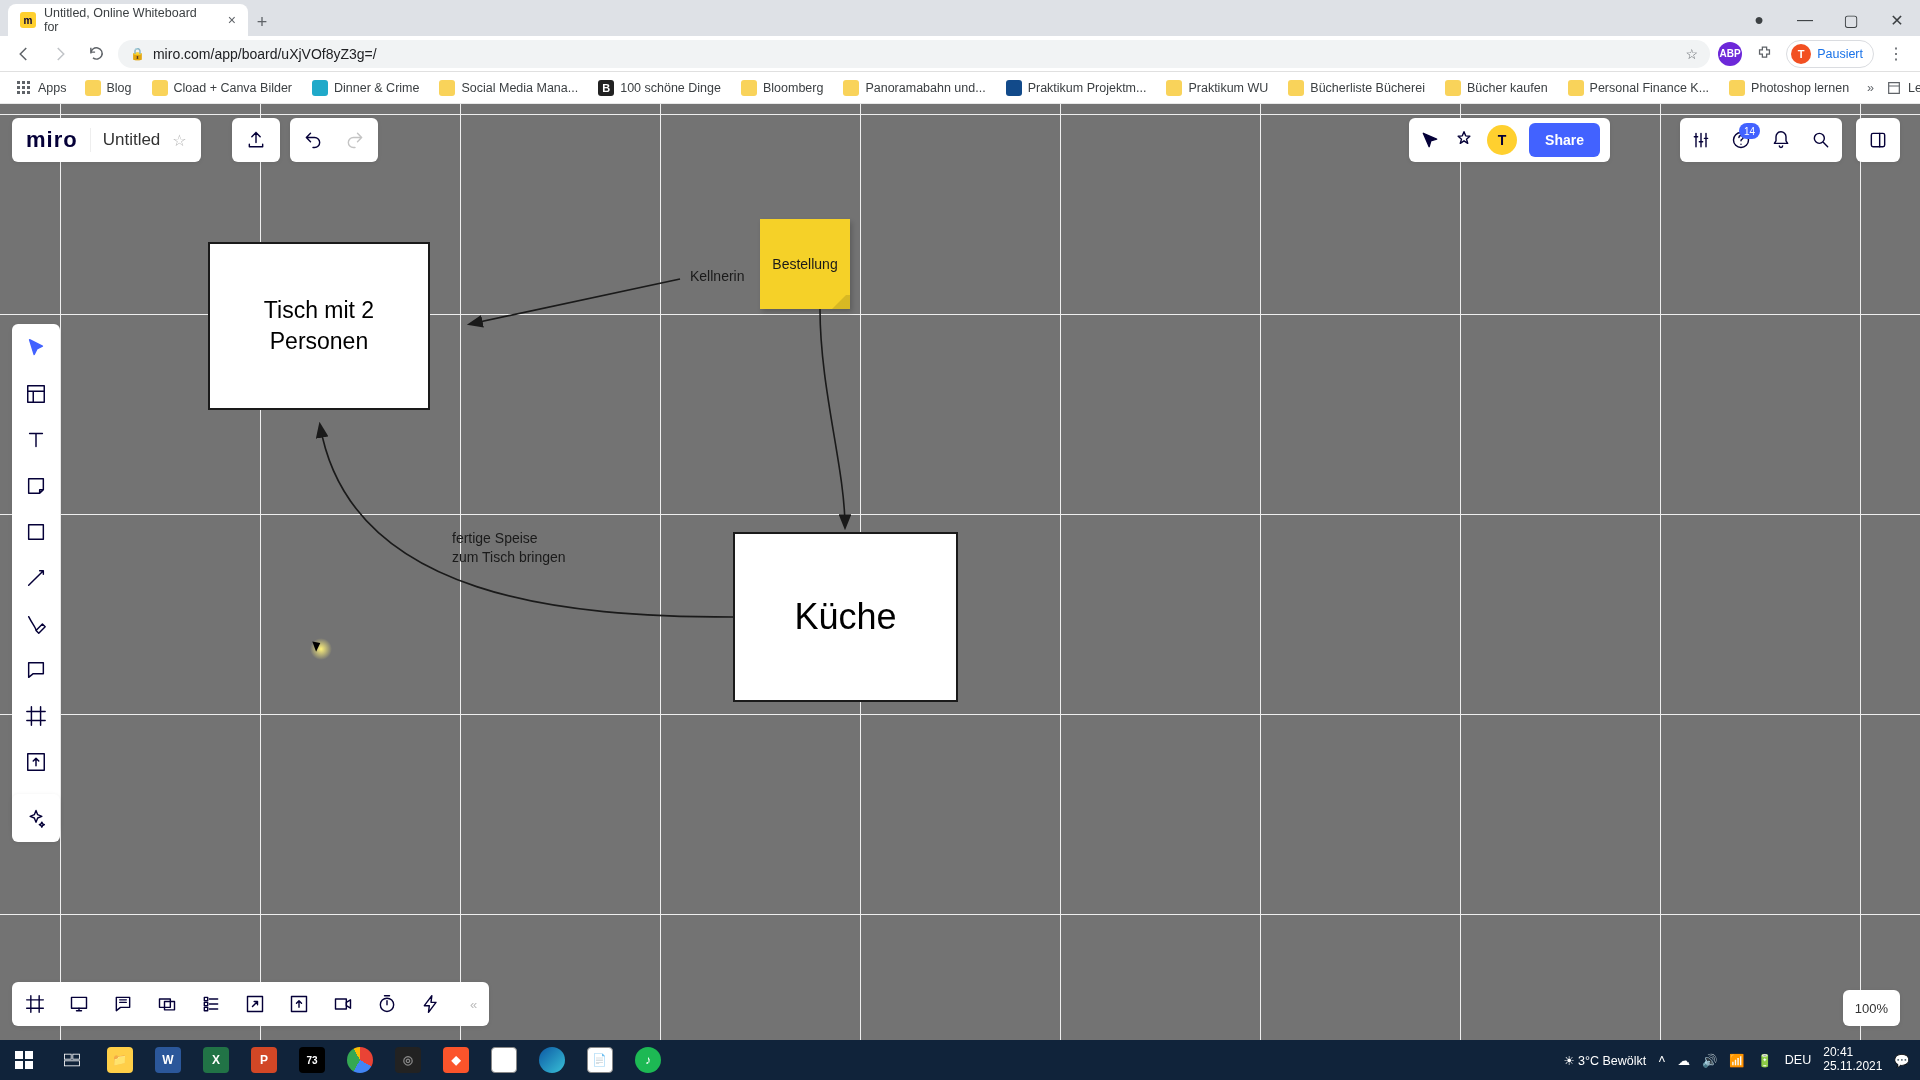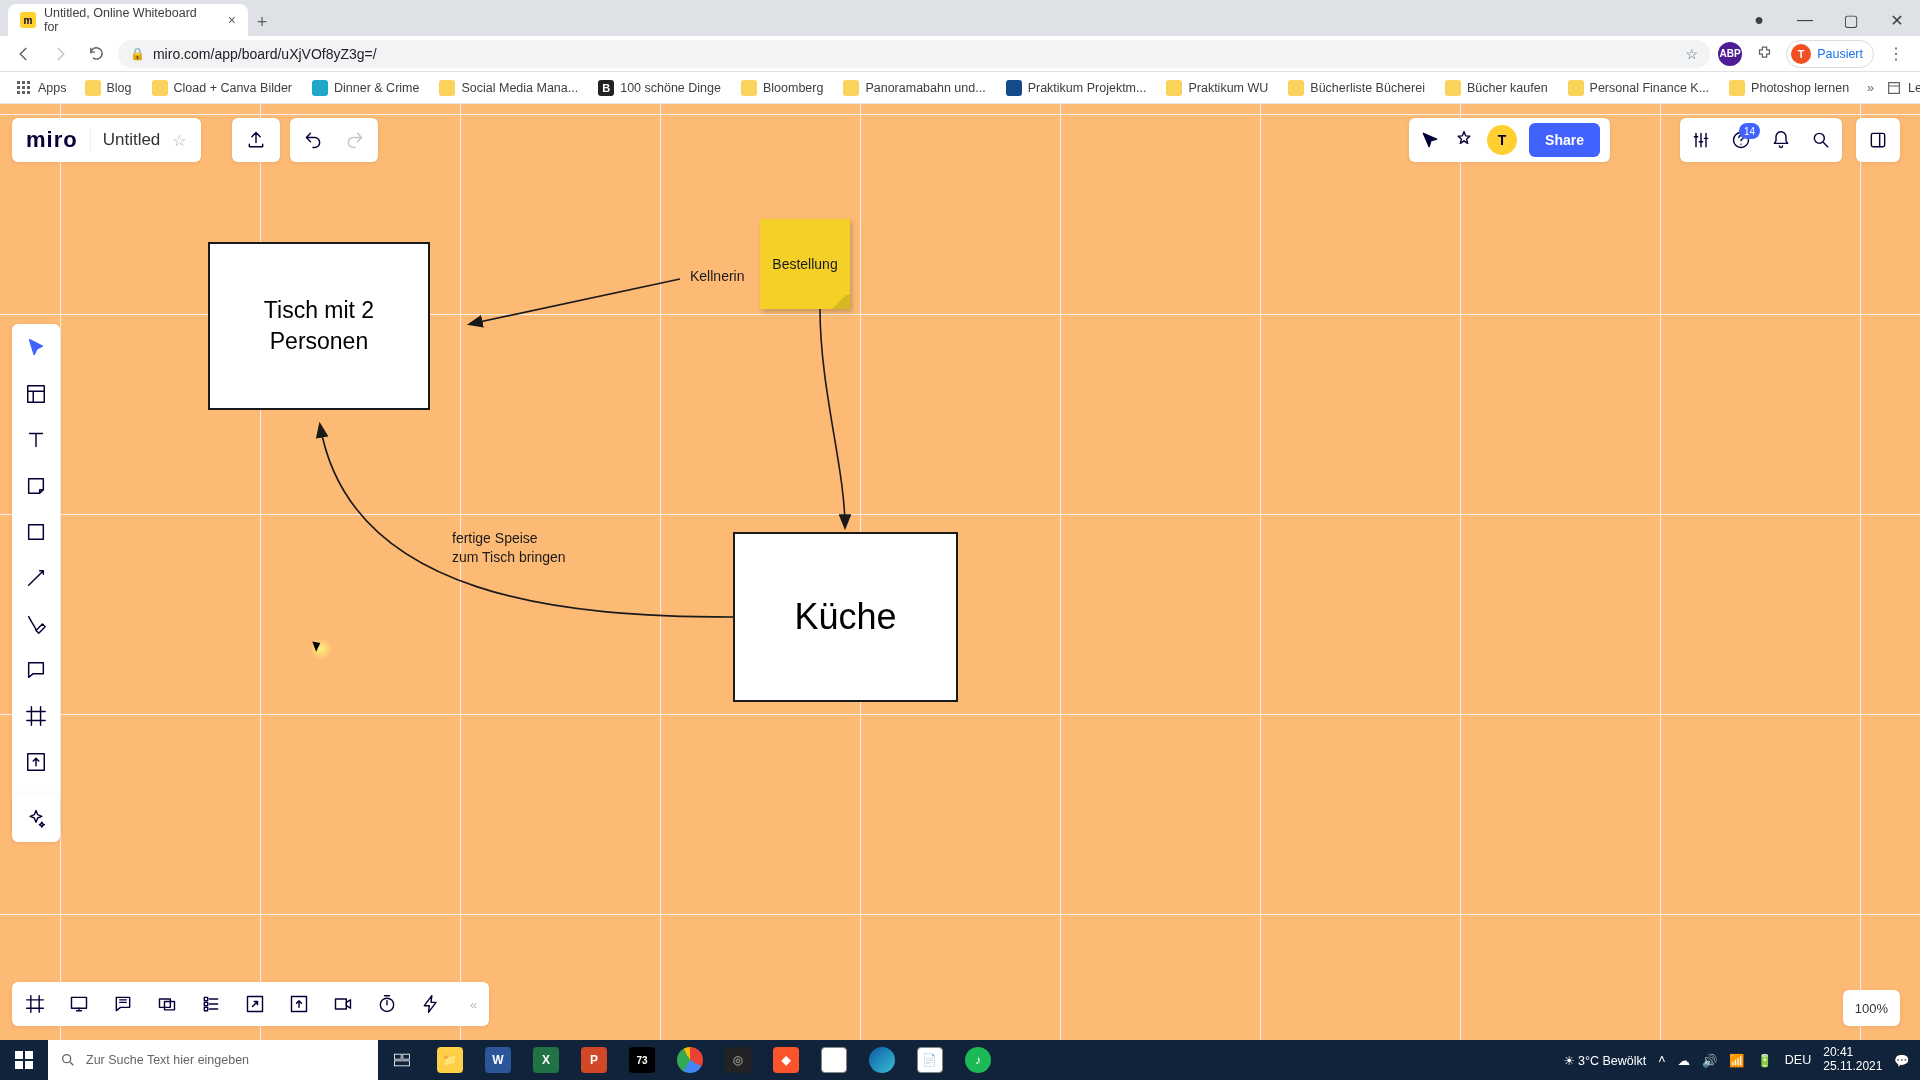--- a/index.html
+++ b/index.html
@@ -23,21 +23,21 @@
   .addr-chip { height: 28px; border-radius: 14px; padding: 0 10px 0 4px; display:flex; align-items:center; gap:6px; font-size:12.5px; color:#1a73e8; border:1px solid #dadce0;}
   .addr-chip .dot { width:20px;height:20px;border-radius:50%;background:#f25022;color:#fff;display:flex;align-items:center;justify-content:center;font-size:11px;font-weight:600;}
   .ext-icon { width:24px;height:24px;border-radius:50%;display:flex;align-items:center;justify-content:center;font-size:10px;font-weight:700;}
 
   .chrome-bookmarks { height: 32px; background:#fff; display:flex; align-items:center; padding: 0 10px; gap: 4px; border-bottom:1px solid #e8e8e8; font-size:12.5px; color:#3c4043; }
   .bm-apps { display:flex; align-items:center; gap:6px; padding:0 6px; }
   .bm-item { display:flex; align-items:center; gap:6px; padding:0 8px; height:26px; white-space:nowrap;justify-content:flex-end; }
   .bm-fav { width:16px;height:16px;border-radius:3px;background:#f9d35a; }
 
   
-  .miro-area { position: relative; width: 1920px; height: calc(1080px - 36px - 36px - 32px - 40px); background: #fdba74; }
+  .miro-area { position: relative; width: 1920px; height: calc(1080px - 36px - 36px - 32px - 40px); background: #737373; }
   .canvas-grid { position:absolute; inset:0;
     background-image:
       linear-gradient(#efefef 1px, transparent 1px),
       linear-gradient(90deg, #efefef 1px, transparent 1px);
     background-size: 200px 200px;
     background-position: 60px 10px;
   }
 
   .panel { background:#fff; border-radius:6px; box-shadow:0 1px 4px rgba(0,0,0,.08); display:flex; align-items:center; }
 
@@ -133,21 +133,21 @@
     <svg viewBox="0 0 24 24" width="17" height="17">
         <path d="M4 12a8 8 0 1 1 3 6.2M4 4v6h6" fill="none" stroke="#5f6368" stroke-width="2"></path>
       </svg>
   </div>
   <div class="omnibox">
     <span class="lock">🔒</span>
     <span>miro.com/app/board/uXjVOf8yZ3g=/</span>
     <span style="margin-left:auto;color:#5f6368">☆</span>
   </div>
   <div class="addr-right">
-    <div class="ext-icon" style="background:#4c1d95;color:#fff">ABP</div>
+    <div class="ext-icon" style="background:#6d28d9;color:#fff">ABP</div>
     <div class="nav-icon">
       <svg viewBox="0 0 24 24" width="17" height="17">
           <path d="M9 3h6v4h4v6h-4v4H9v-4H5V7h4z" fill="none" stroke="#5f6368" stroke-width="1.8"></path>
         </svg>
     </div>
     <div class="addr-chip">
       <span class="dot">T</span>
       <span>Pausiert</span>
     </div>
     <div class="nav-icon">⋮</div>
@@ -497,27 +497,20 @@
   <div class="start">
     <svg width="18" height="18" viewBox="0 0 18 18">
         <g fill="#fff">
           <rect x="0" y="0" width="8" height="8"></rect>
           <rect x="10" y="0" width="8" height="8"></rect>
           <rect x="0" y="10" width="8" height="8"></rect>
           <rect x="10" y="10" width="8" height="8"></rect>
         </g>
       </svg>
   </div>
-  <div class="search">
-    <svg width="16" height="16" viewBox="0 0 24 24">
-        <circle cx="10" cy="10" r="6" fill="none" stroke="#666" stroke-width="2"></circle>
-        <path d="M20 20l-5-5" stroke="#666" stroke-width="2"></path>
-      </svg>
-    <span>Zur Suche Text hier eingeben</span>
-  </div>
   <div class="tb-icons">
     <div>
         <svg width="20" height="20" viewBox="0 0 24 24">
           <rect x="3" y="5" width="8" height="6" fill="none" stroke="#fff"></rect>
           <rect x="13" y="5" width="8" height="6" fill="none" stroke="#fff"></rect>
           <rect x="3" y="13" width="18" height="6" fill="none" stroke="#fff"></rect>
         </svg>
       </div>
     <div>
         <span class="app-ico" style="background:#ffcf48">📁</span>

